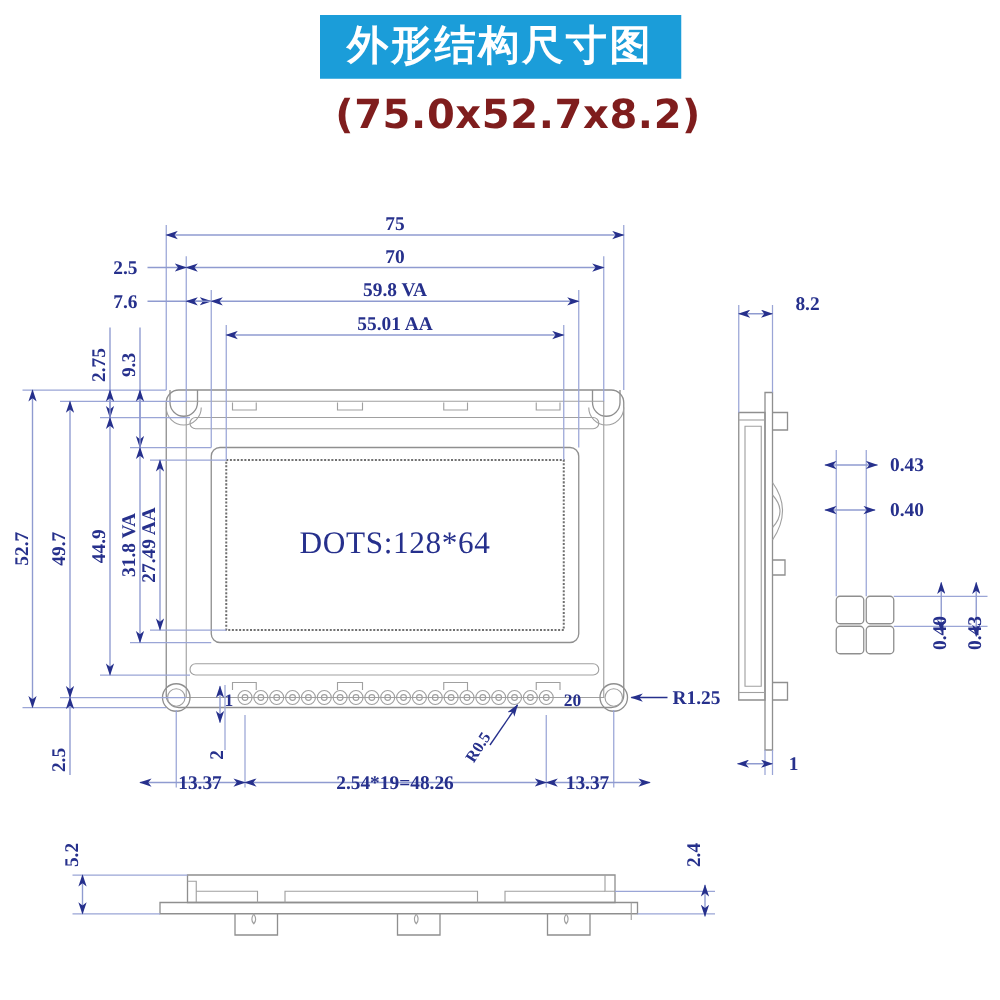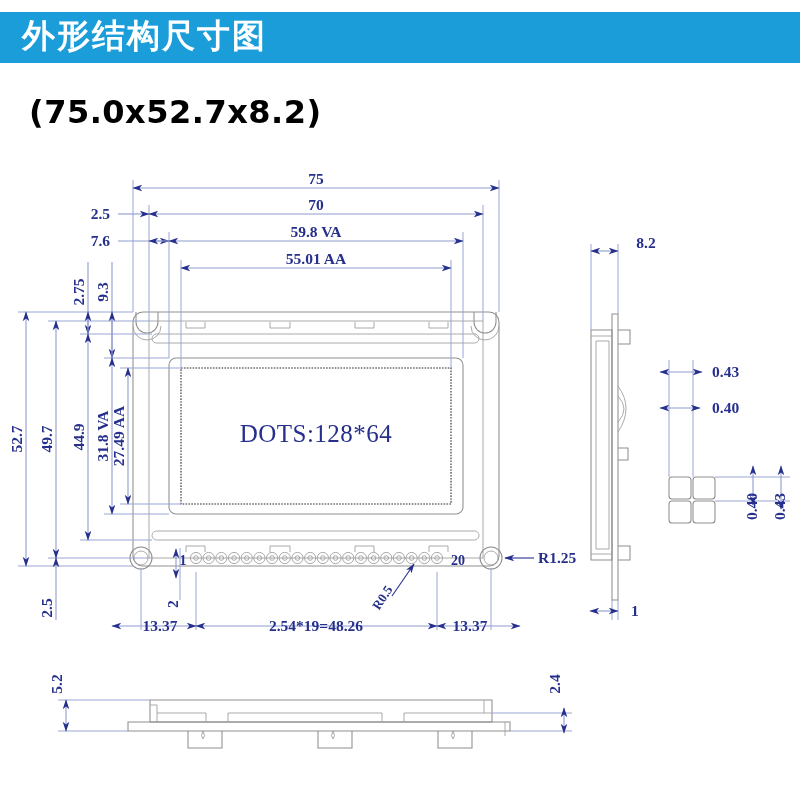--- a/index.html
+++ b/index.html
@@ -7,31 +7,31 @@
   body{
     width:800px;height:800px;overflow:hidden;
     font-family:"Liberation Sans","DejaVu Sans",sans-serif;
     -webkit-font-smoothing:antialiased;
   }
   #page{position:relative;width:800px;height:800px;background:#fff;}
 
   
   .header{
     position:absolute;left:0;top:0;width:800px;
-    display:flex;flex-direction:column;gap:21px;
+    display:flex;flex-direction:column;align-items:center;
   }
   .title-banner{
     background:#1b9dd9;color:#ffffff;
     font-family:"DejaVu Sans","Liberation Sans",sans-serif;
     font-size:33px;font-weight:bold;letter-spacing:2px;
     padding:7px 22px 9px 22px;margin-top:12px;line-height:1.05;
     white-space:nowrap;
   }
   .subtitle{
-    color:#000000;
+    color:#7f1d1d;
     font-family:"DejaVu Sans","Liberation Sans",sans-serif;
     font-size:32px;font-weight:bold;margin-top:9px;letter-spacing:.5px;
     white-space:nowrap;
     margin-left:29px;
   }
 
   
   #drawing{position:absolute;left:0;top:0;width:800px;height:800px;}
   #drawing text{
     font-family:"Liberation Serif","DejaVu Serif",serif;

